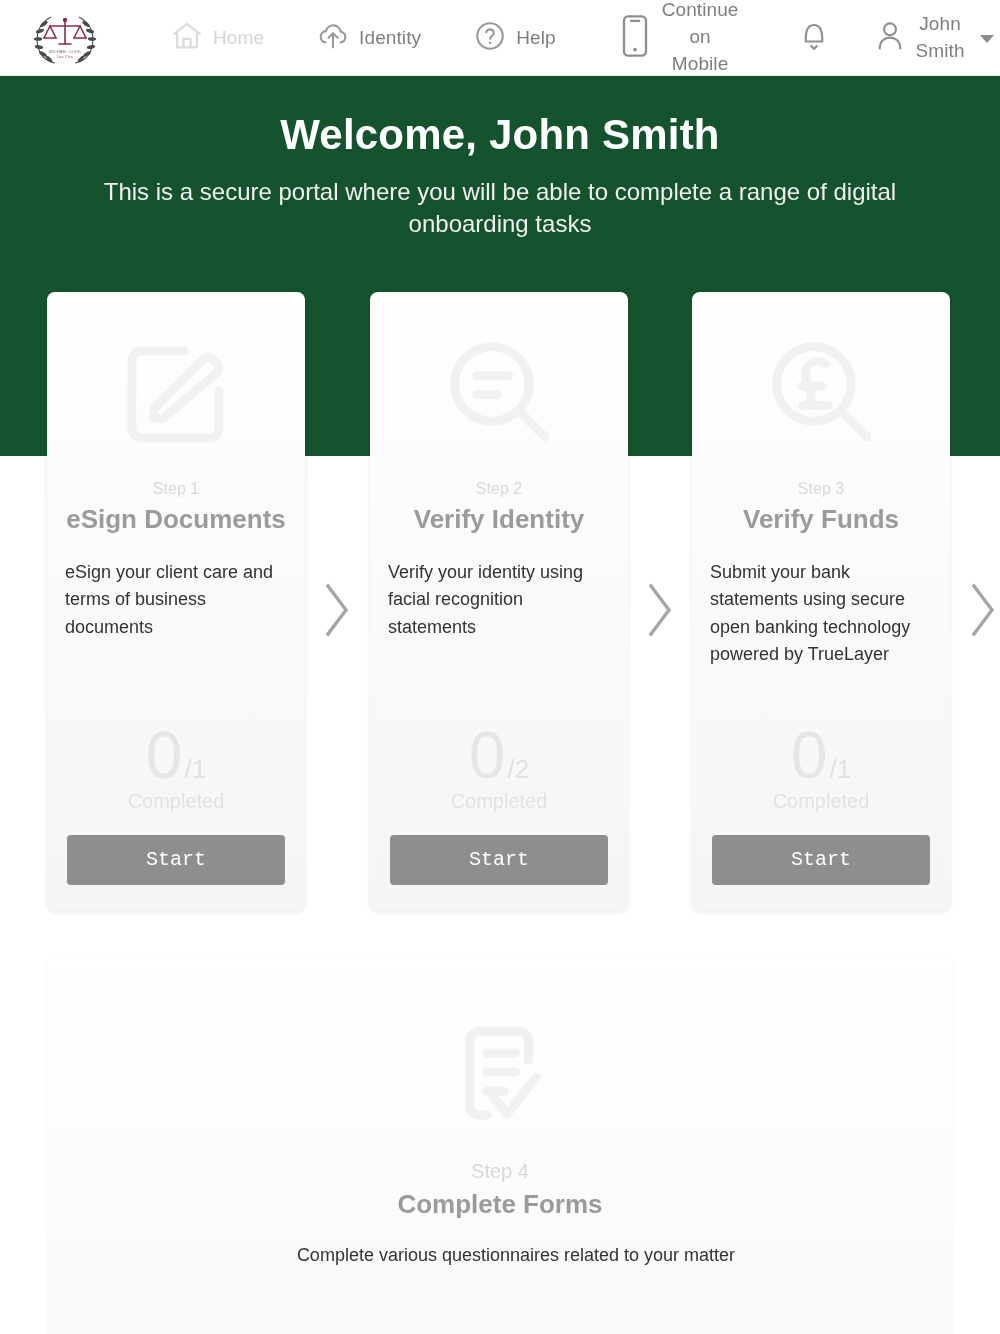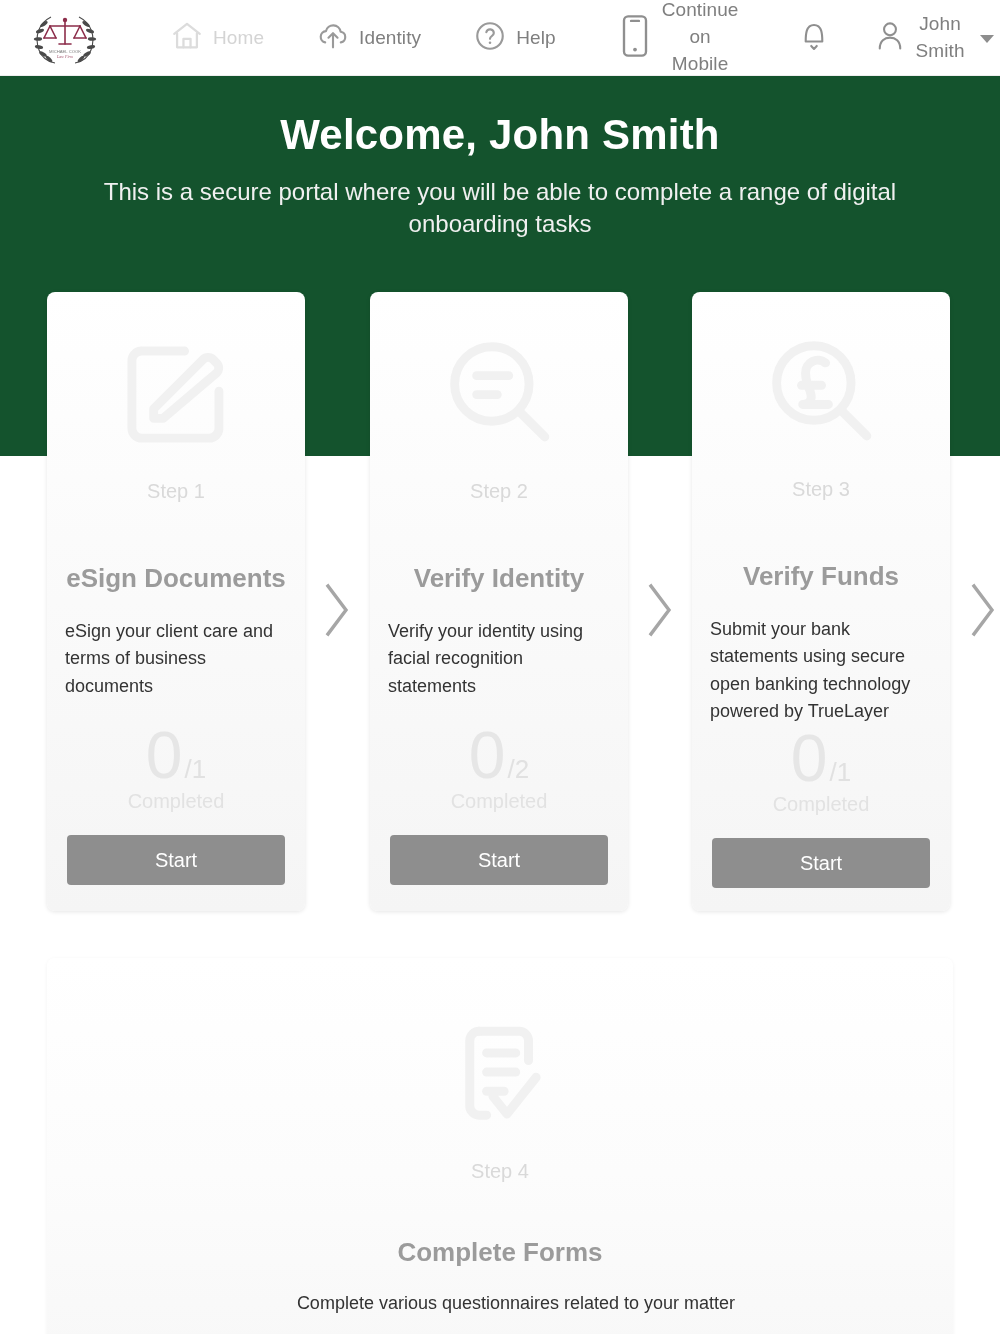--- a/index.html
+++ b/index.html
@@ -147,32 +147,31 @@
 
   .card-icon {
     height: 128px;
     display: flex;
     align-items: center;
     justify-content: center;
     margin-bottom: 22px;
   }
 
   .step-label {
-    font-size: 20px;
+    font-size: 16px;
     color: #d9d9d9;
     font-weight: 400;
-    margin-bottom: 12px;
+    margin-bottom: 6px;
   }
   .step-title {
     font-size: 26px;
     font-weight: 700;
     color: #9b9b9b;
     margin-bottom: 24px;
     text-align: center;
-    margin-top: 48px;
   }
   .step-desc {
     font-size: 18px;
     color: #333333;
     text-align: left;
     line-height: 1.52;
     font-weight: 400;
   }
 
   .counter-block {
@@ -208,21 +207,21 @@
     display: block;
     width: 218px;
     height: 50px;
     line-height: 50px;
     margin: 0 auto;
     background: #8e8e8e;
     color: #ffffff;
     border: none;
     border-radius: 4px;
     font-size: 20px;
-    font-family: Liberation Sans, sans-serif;
+    font-family: Liberation Mono, monospace;
     cursor: pointer;
     text-align: center;
   }
 
   .chevron {
     position: absolute;
     top: 288px;
     width: 34px;
     height: 60px;
   }

